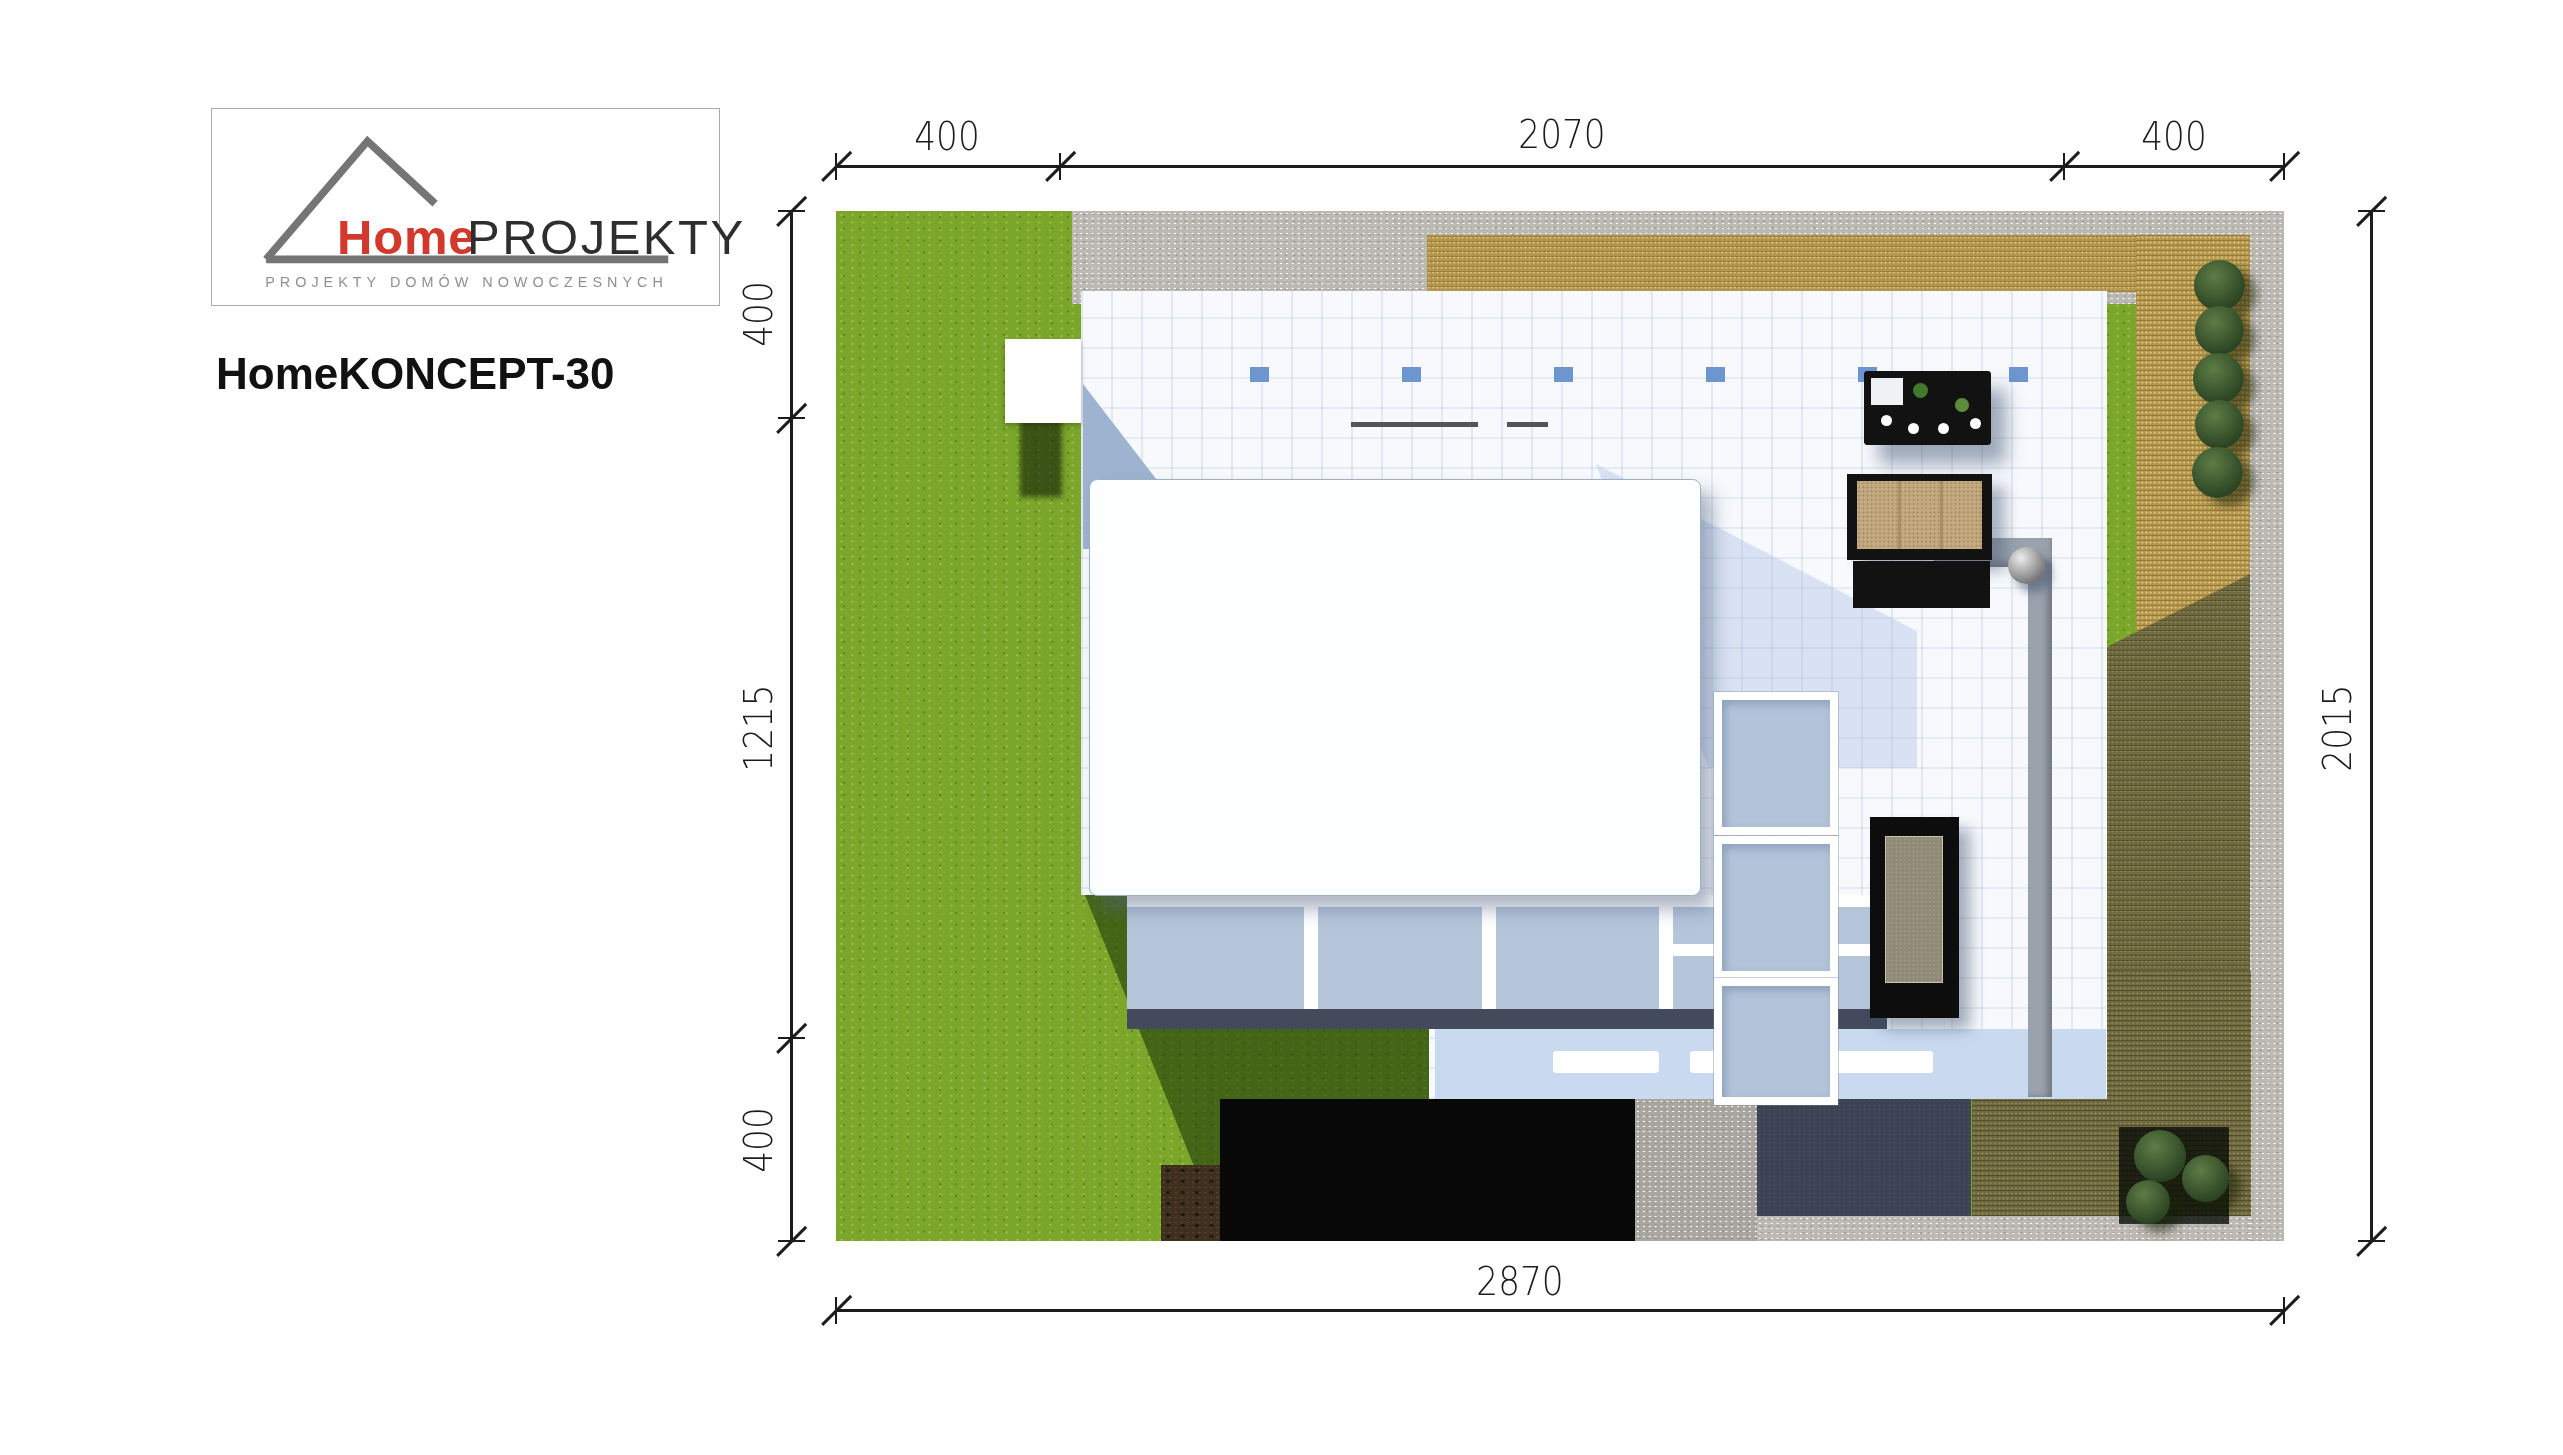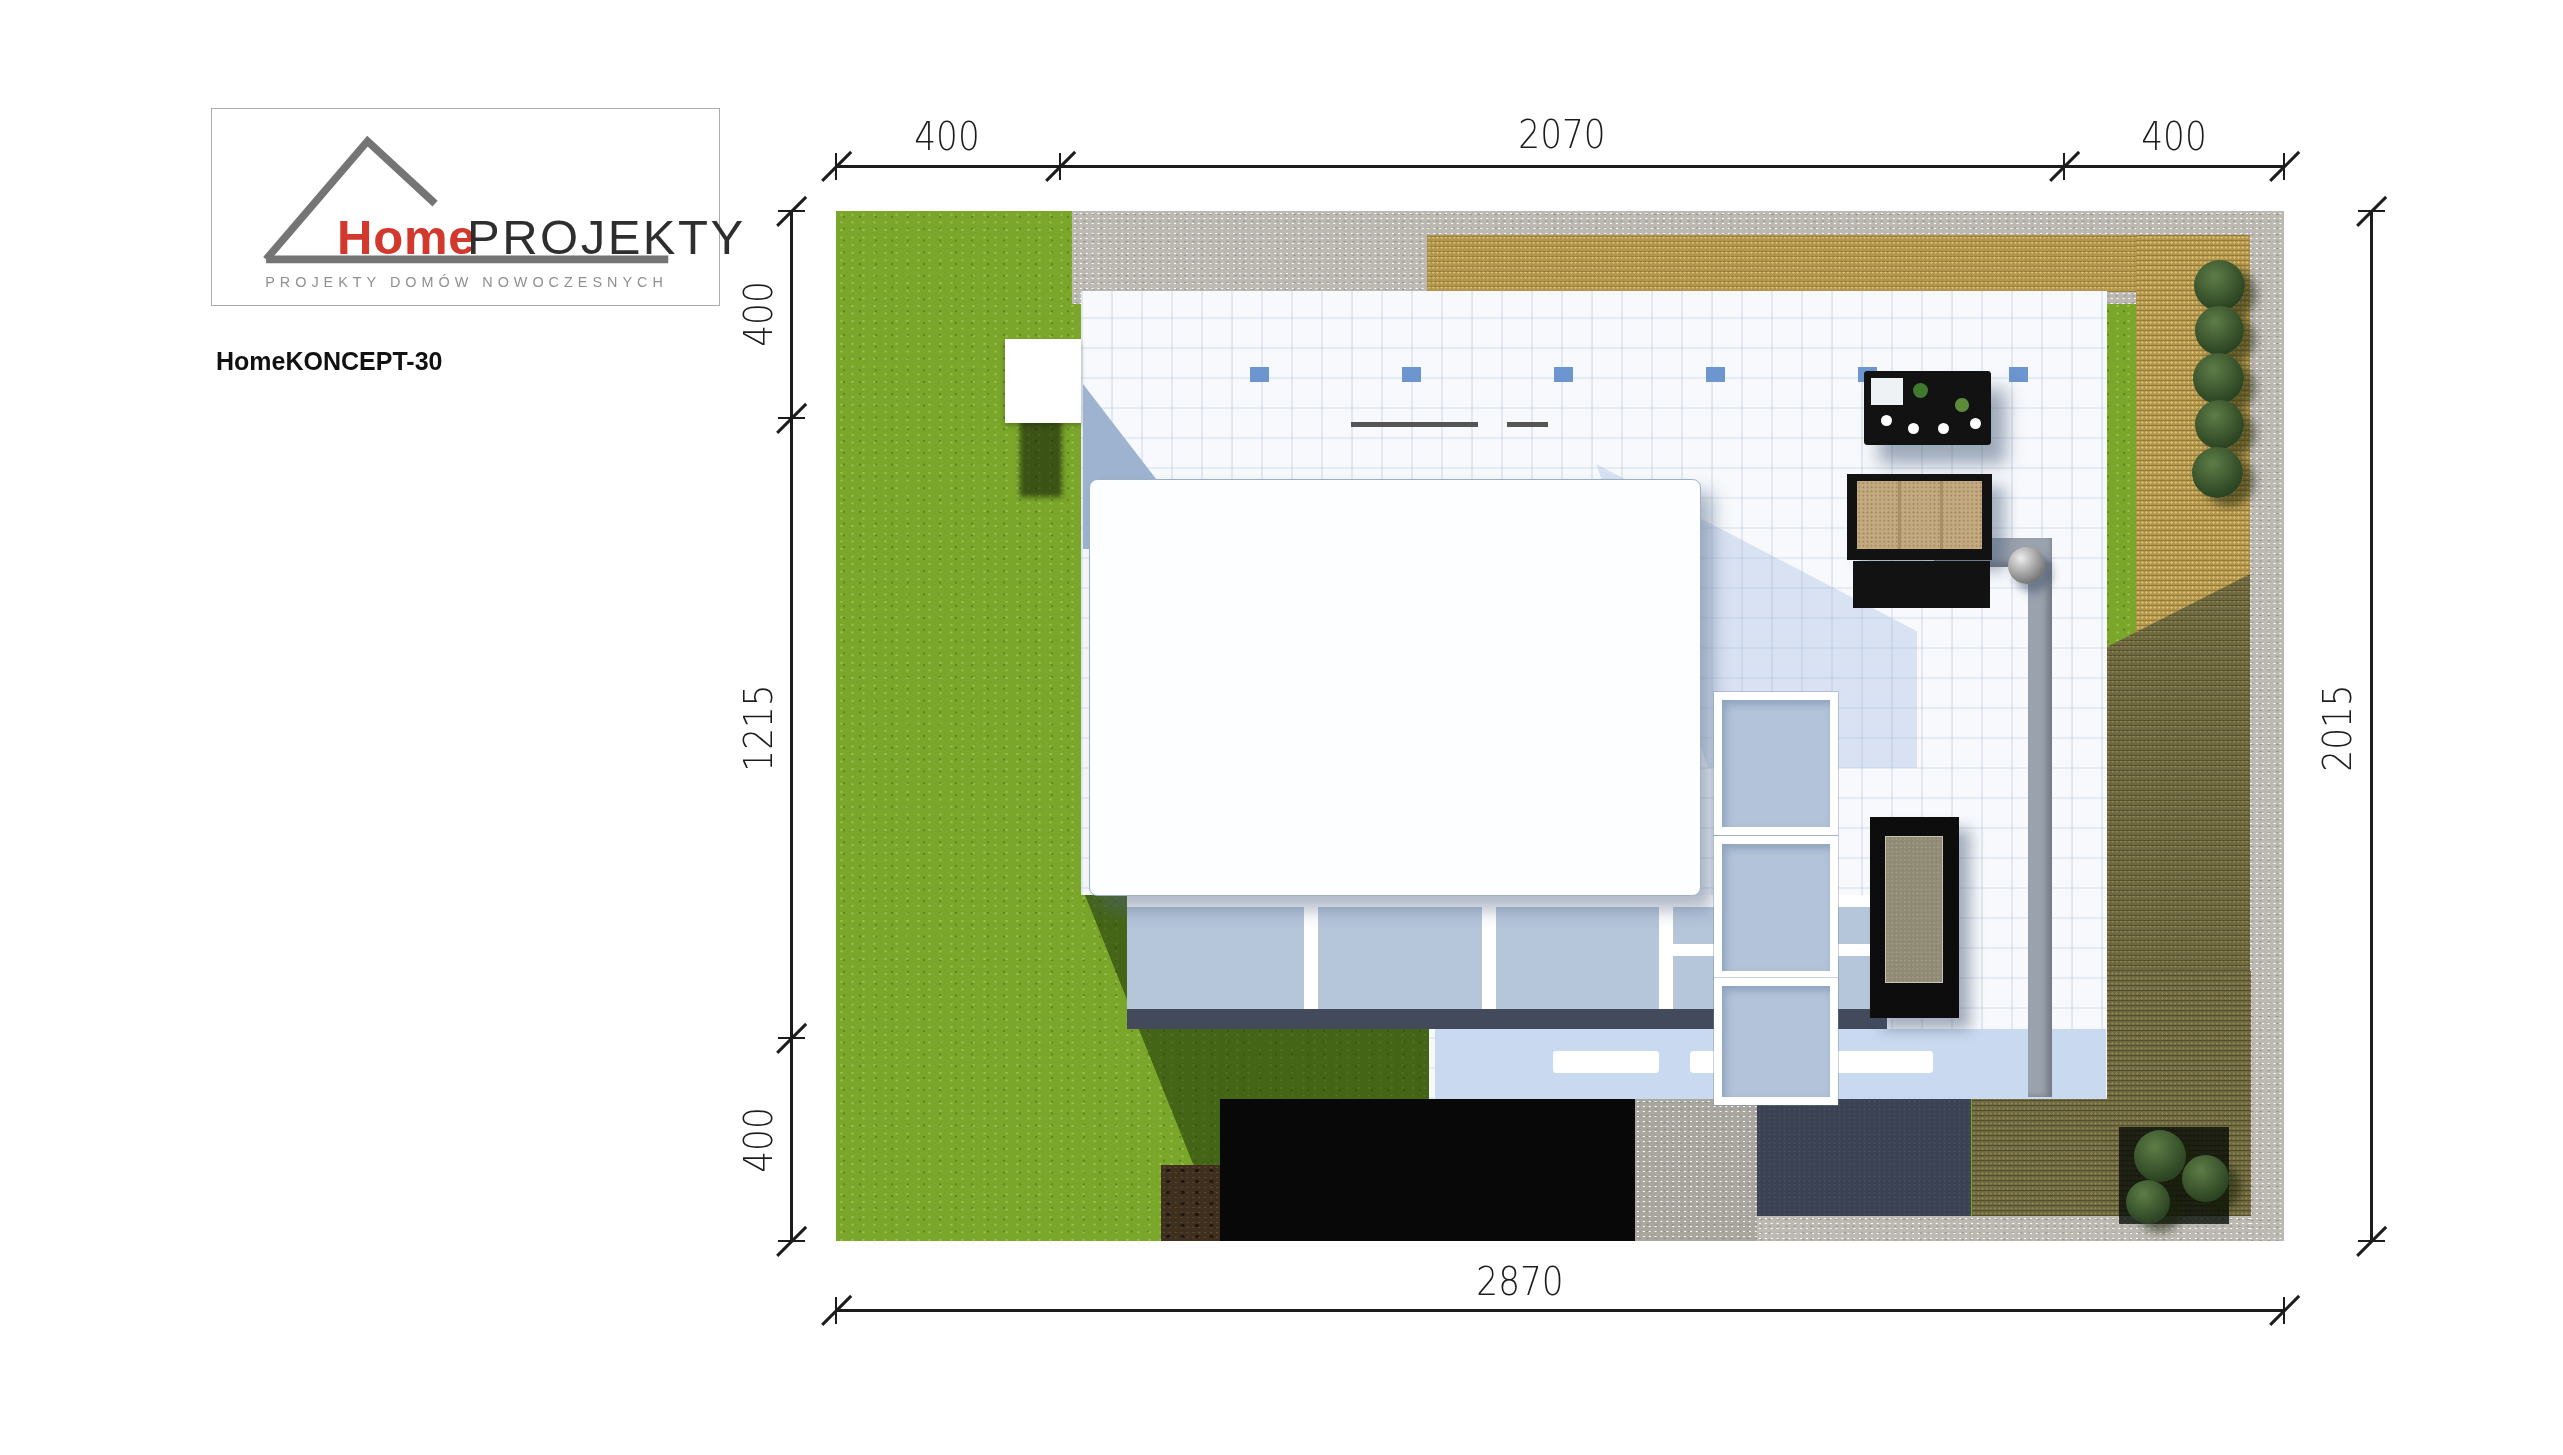--- a/index.html
+++ b/index.html
@@ -20,21 +20,21 @@
   .abs{position:absolute;}
 
   
   .logo-box{left:211px;top:108px;width:507px;height:196px;border:1.7px solid #ababab;background:#fff;}
   .logo-roof{left:0;top:0;width:507px;height:196px;}
   .logo-home{left:125px;top:100px;font-size:49px;font-weight:bold;color:var(--logo_red);letter-spacing:0.8px;}
   .logo-koncept{left:255px;top:100px;font-size:49px;font-weight:300;color:#2e2e2e;letter-spacing:2.5px;}
   .logo-tagline{left:52px;top:165px;width:405px;text-align:center;font-size:14.4px;letter-spacing:5px;color:#8f8f8f;}
 
   
-  .title{left:216px;top:344px;font-size:25px;line-height:1.36;font-weight:600;color:var(--text_dark);}
+  .title{left:216px;top:344px;font-size:44px;line-height:1.36;font-weight:600;color:var(--text_dark);}
 
   
   .dim{background:var(--dim_line);}
   .dim-label{font-family:"DejaVu Sans",sans-serif;font-weight:300;font-size:39px;color:var(--dim_line);white-space:nowrap;}
   .lab-top{transform:translate(-50%,-100%) scaleX(.88);}
   .lab-rot{transform:translate(-50%,-50%) rotate(-90deg) scaleX(.88);}
   .tick{width:0;height:0;}
   .tick span{position:absolute;background:var(--dim_line);display:block;}
   .tick .slash{left:-20px;top:-1.3px;width:41px;height:2.5px;transform:rotate(-45deg);}
   .tick.h .bar{left:-1.3px;top:-13.5px;width:2.5px;height:27px;}

